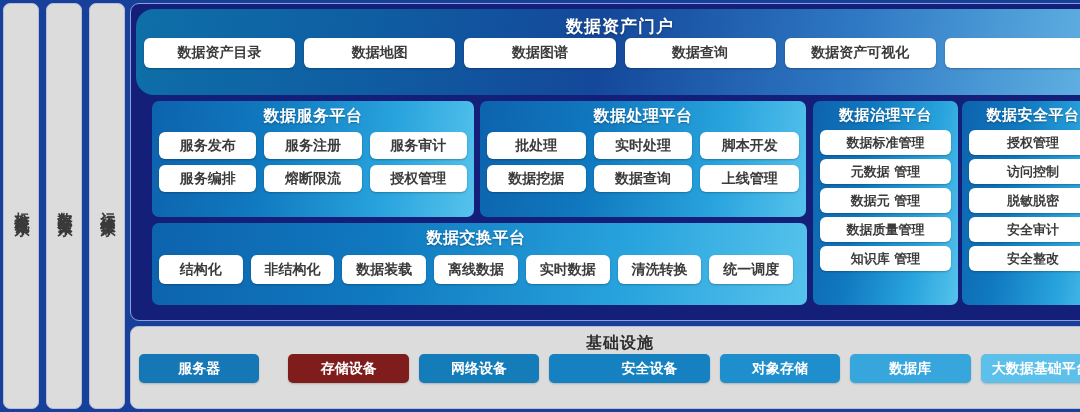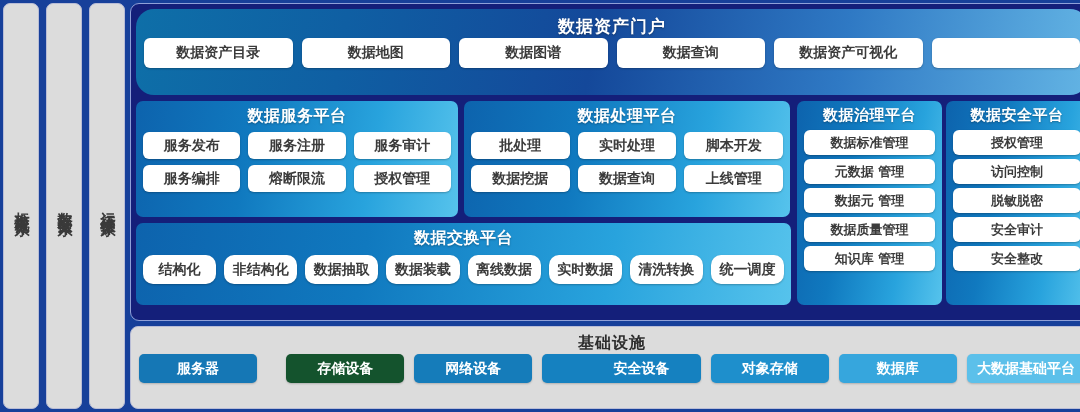--- a/index.html
+++ b/index.html
@@ -77,29 +77,29 @@
   }
   .panel.gov .panel-title,.panel.sec .panel-title{font-size:15px;}
   .grid3{display:flex;flex-direction:column;gap:6px;width:100%;}
   .grid3 .row{display:flex;gap:8px;}
   .grid3 .row .pill{flex:1;height:27px;}
   .stack{display:flex;flex-direction:column;gap:4px;width:100%;}
   .stack .pill{height:25px;font-size:13px;}
   
   .exchange{
     border-radius:7px;box-sizing:border-box;
-    padding:5px 7px 7px 7px;
+    padding:5px 14px 7px 7px;
     display:flex;flex-direction:column;align-items:center;gap:6px;
     background:linear-gradient(100deg,#0d63ad 0%,#1079bf 35%,#28a3dd 72%,#56c3ec 100%);
     height:82px;width:655px;
   }
   .exchange-pills{display:flex;gap:8px;width:100%;}
-  .exchange-pills .pill{flex:1;height:29px;font-size:14px;border-radius:10px;}
+  .exchange-pills .pill{flex:1;height:29px;font-size:14px;}
   .mid-wrap{display:flex;gap:6px;}
-  .left-stack{display:flex;flex-direction:column;gap:6px;}
+  .left-stack{display:flex;flex-direction:column;gap:6px;margin-left:16px;}
   .tall-col{display:flex;gap:4px;}
   
   .infra{
     background:#dcdcdc;border:1px solid #b9bdd6;border-radius:8px;
     height:83px;box-sizing:border-box;
     padding:6px 8px 8px 8px;
     display:flex;flex-direction:column;align-items:center;gap:0;
   }
   .infra-title{color:#2d2d2d;font-size:16px;font-weight:bold;letter-spacing:1px;}
   .infra-pills{display:flex;gap:10px;width:100%;}
@@ -180,21 +180,20 @@
               </div>
             </div>
 
           </div>
 
           <div class="exchange">
             <div class="panel-title">数据交换平台</div>
             <div class="exchange-pills">
               <div class="pill">结构化</div>
               <div class="pill">非结构化</div>
-              <div class="pill">数据抽取</div>
               <div class="pill">数据装载</div>
               <div class="pill">离线数据</div>
               <div class="pill">实时数据</div>
               <div class="pill">清洗转换</div>
               <div class="pill">统一调度</div>
             </div>
           </div>
         </div>
 
         <div class="tall-col">
@@ -220,21 +219,21 @@
           </div>
         </div>
 
       </div>
     </div>
 
     <div class="infra">
       <div class="infra-title">基础设施</div>
       <div class="infra-pills">
         <div class="ipill" style="background: rgb(21, 119, 181);">服务器</div>
-        <div class="ipill" style="background: #14532d; margin-left: 19px;">存储设备</div>
+        <div class="ipill" style="background: #7f1d1d; margin-left: 19px;">存储设备</div>
         <div class="ipill" style="background: rgb(21, 124, 186);">网络设备</div>
         <div class="ipill" style="background: rgb(21, 129, 192); padding-left: 40px;">安全设备</div>
         <div class="ipill" style="background: rgb(30, 143, 204);">对象存储</div>
         <div class="ipill" style="background: rgb(54, 166, 221);">数据库</div>
         <div class="ipill" style="background: rgb(92, 192, 234);">大数据基础平台</div>
       </div>
     </div>
 
   </div>
 </div>

